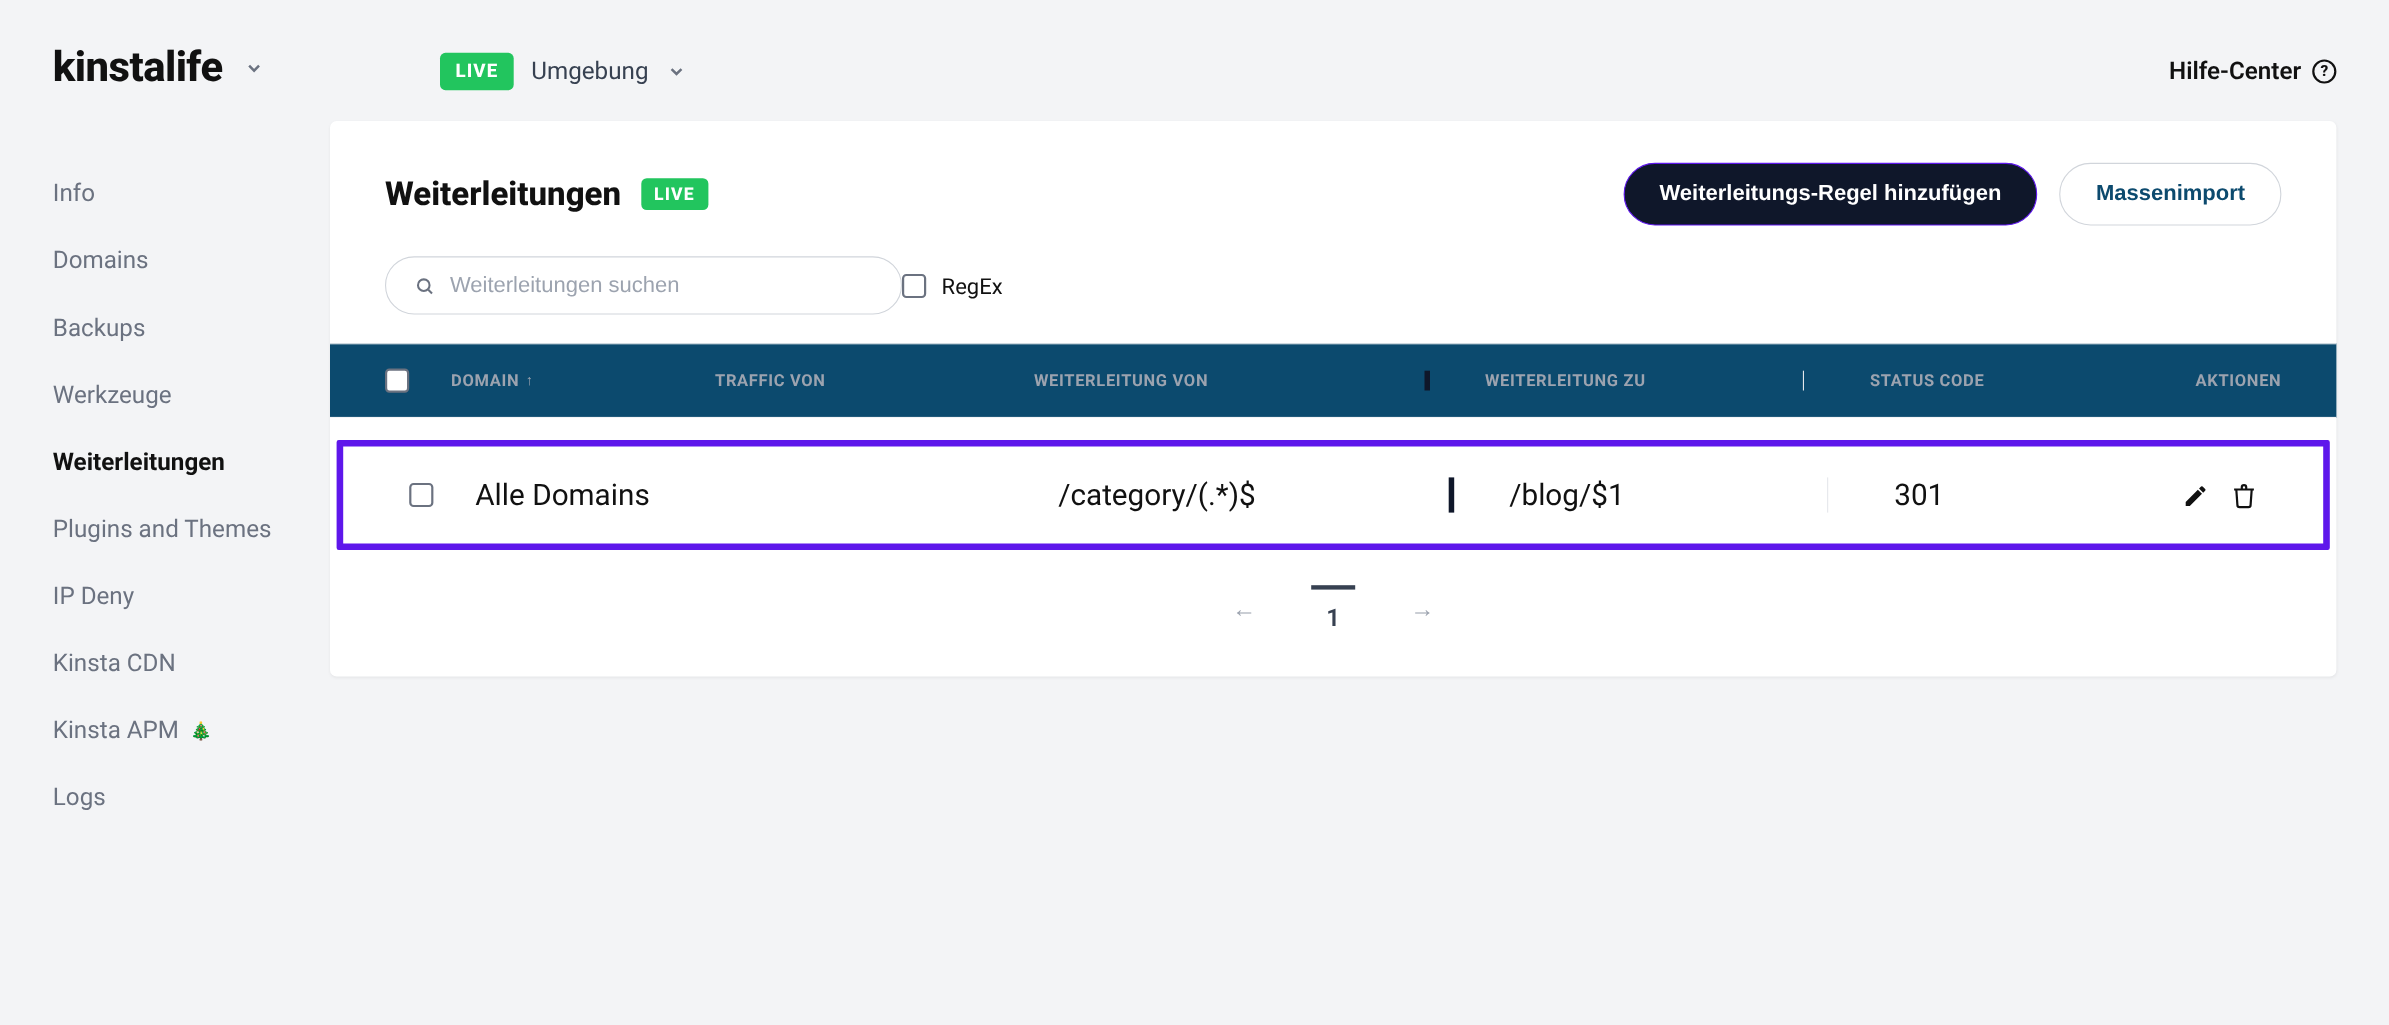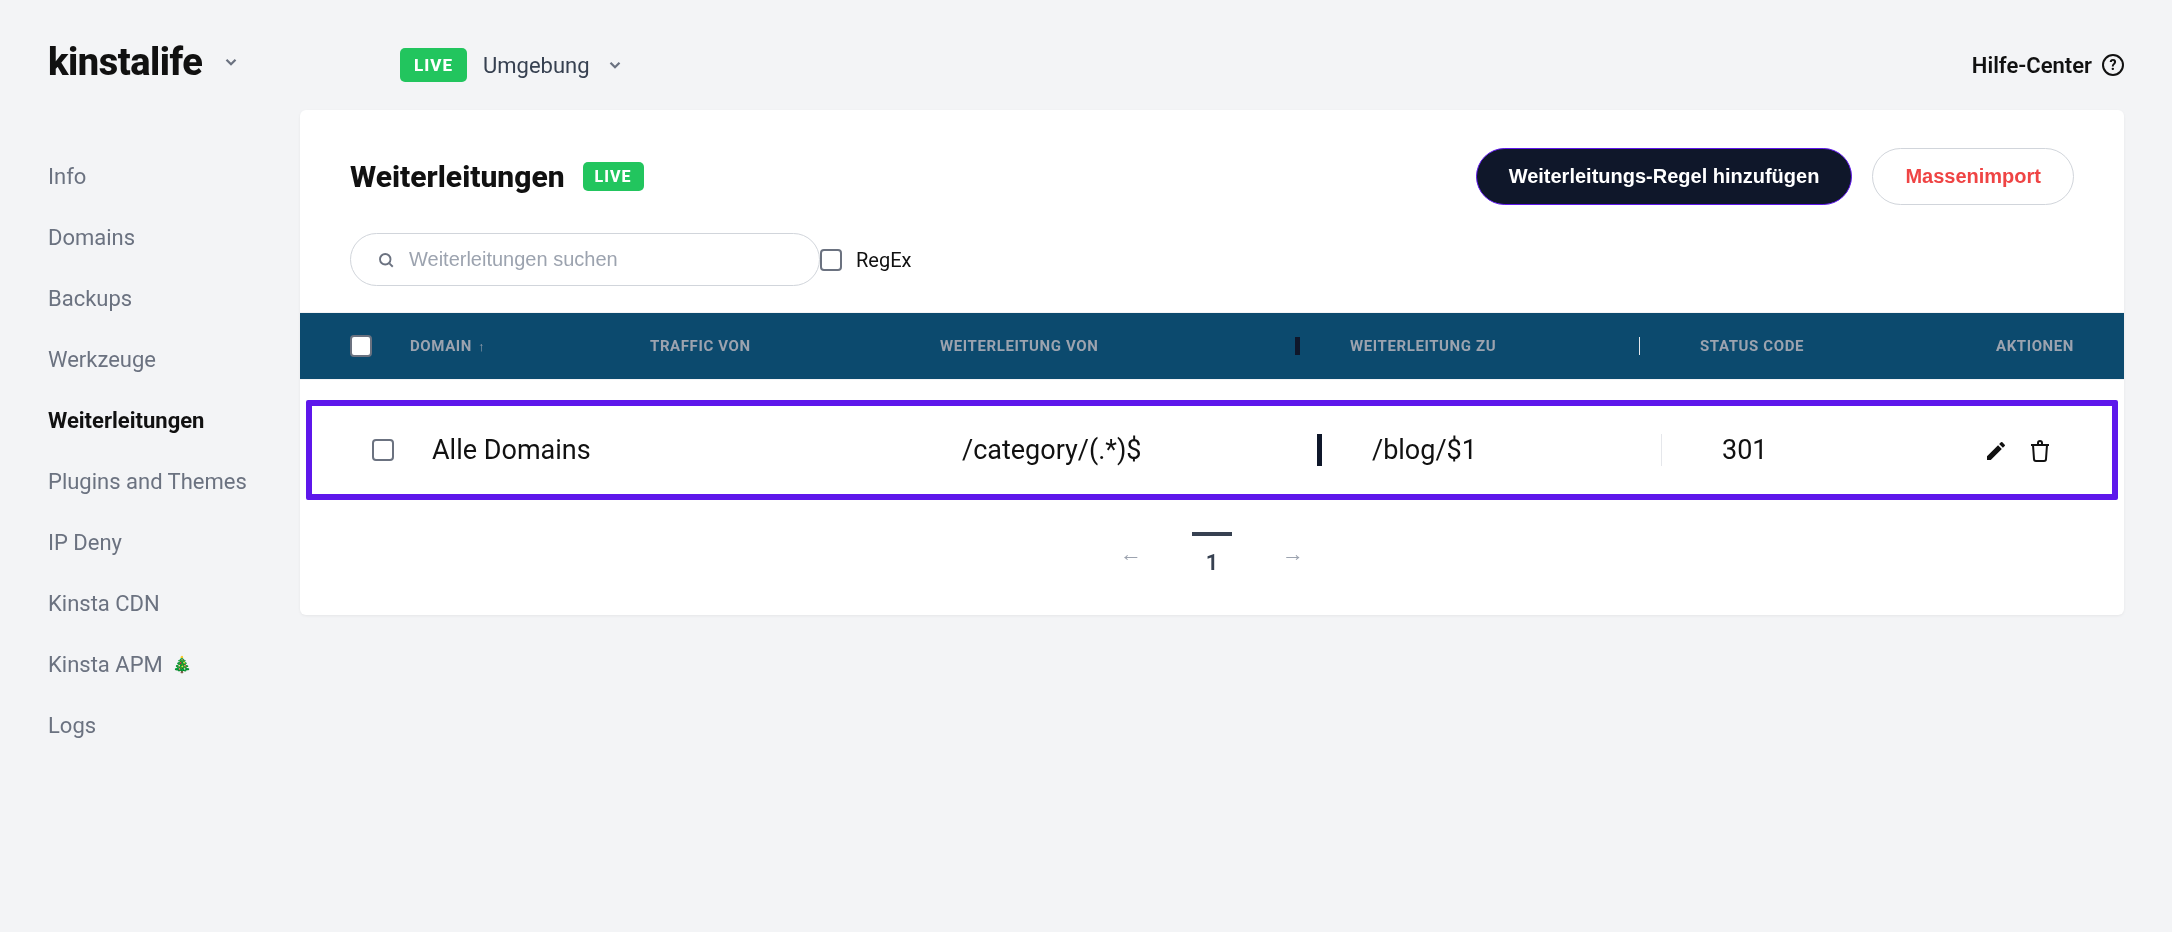--- a/index.html
+++ b/index.html
@@ -155,21 +155,21 @@
     display: flex;
     gap: 20px;
   }
   .btn {
     font-size: 20px;
     font-weight: 700;
     padding: 16px 32px;
     border-radius: 999px;
     border: 1px solid #d1d5db;
     background: #fff;
-    color: #ef4444;
+    color: #0c4a6e;
     cursor: pointer;
   }
   .btn-primary {
     background: #0f172a;
     border-color: #5e17eb;
     color: #fff;
   }
   .search-row {
     display: flex;
     align-items: center;

